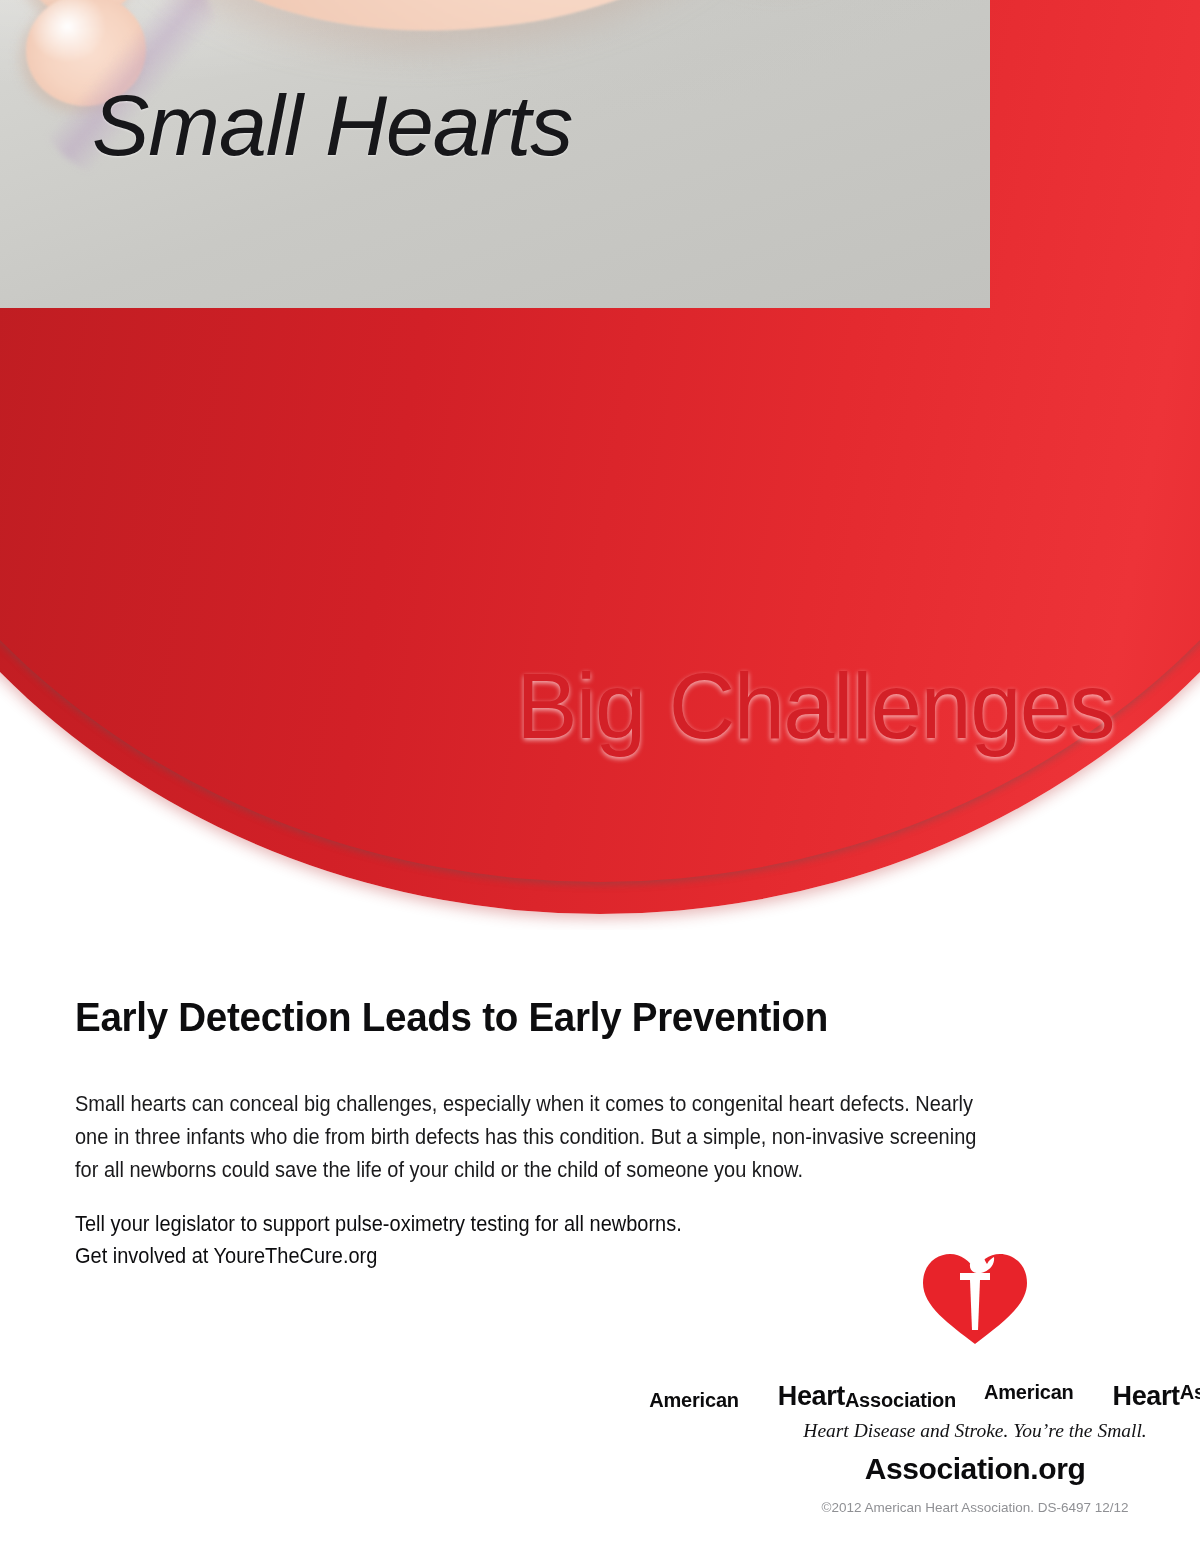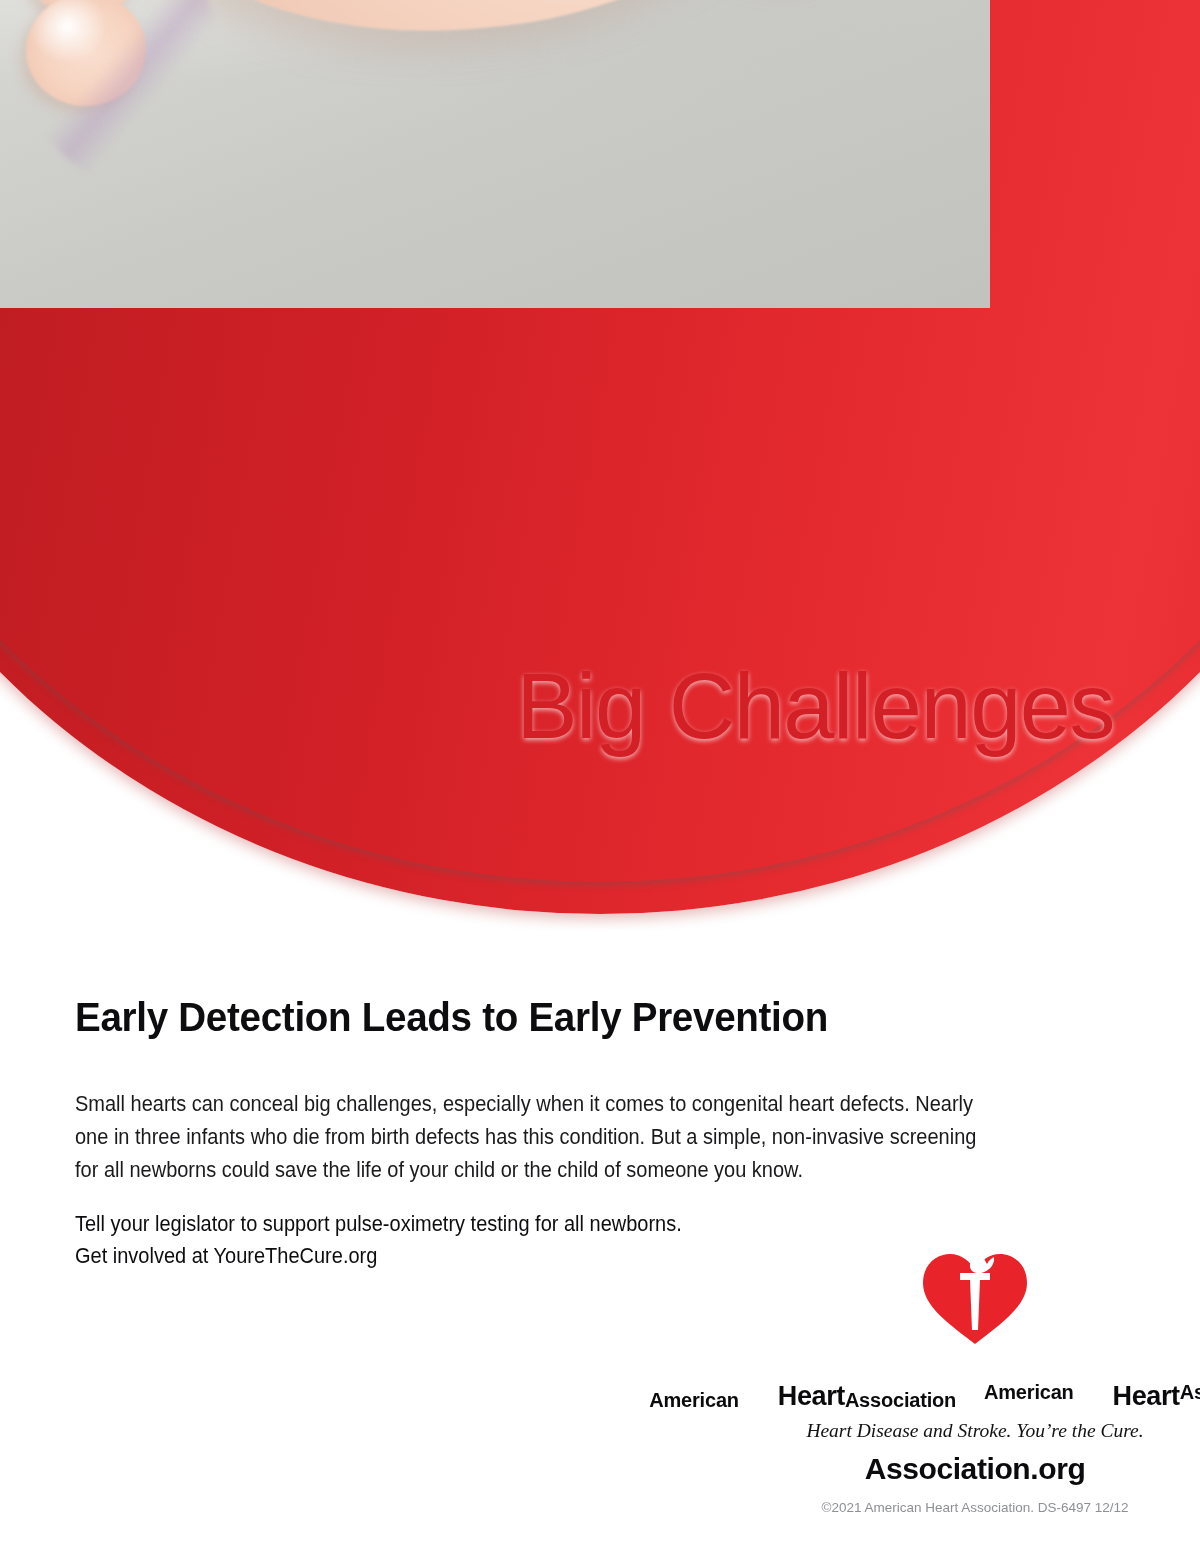--- a/index.html
+++ b/index.html
@@ -151,20 +151,21 @@
           <div class="heel-shade"></div>
 
           <div class="toe toe4"></div>
           <div class="toe toe5"></div>
           <div class="foot-edge-violet"></div>
         </div>
 
       </div>
     </div>
 
+    <div class="hero-title-small">Small Hearts</div>
     <div class="hero-title-big">Big Challenges</div>
   </div>
 
   <div class="headline">Early Detection Leads to Early Prevention</div>
 
   <div class="body-copy">Small hearts can conceal big challenges, especially when it comes to congenital heart defects. Nearly one in three infants who die from birth defects has this condition. But a simple, non-invasive screening for all newborns could save the life of your child or the child of someone you know.</div>
 
   <div class="cta">
     <div>Tell your legislator to support pulse-oximetry testing for all newborns.</div>
     <div>Get involved at YoureTheCure.org</div>
@@ -188,17 +189,17 @@
       </div>
       <div class="logo-divider"></div>
       <div class="logo-col right">
         <div class="lg-sm">American</div>
         <div class="lg-lg">Heart</div>
         <div class="lg-sm"><span>Association</span><span class="reg">®</span></div>
       </div>
     </div>
   </div>
 
-  <div class="tagline">Heart Disease and Stroke. You’re the Cure.</div>
+  <div class="tagline">Heart Disease and Stroke. You’re the Small.</div>
   <div class="urlline">Association.org</div>
-  <div class="copyright">©2021 American Heart Association.  DS-6497 12/12</div>
+  <div class="copyright">©2012 American Heart Association.  DS-6497 12/12</div>
 
 </div>
 
 </body></html>

